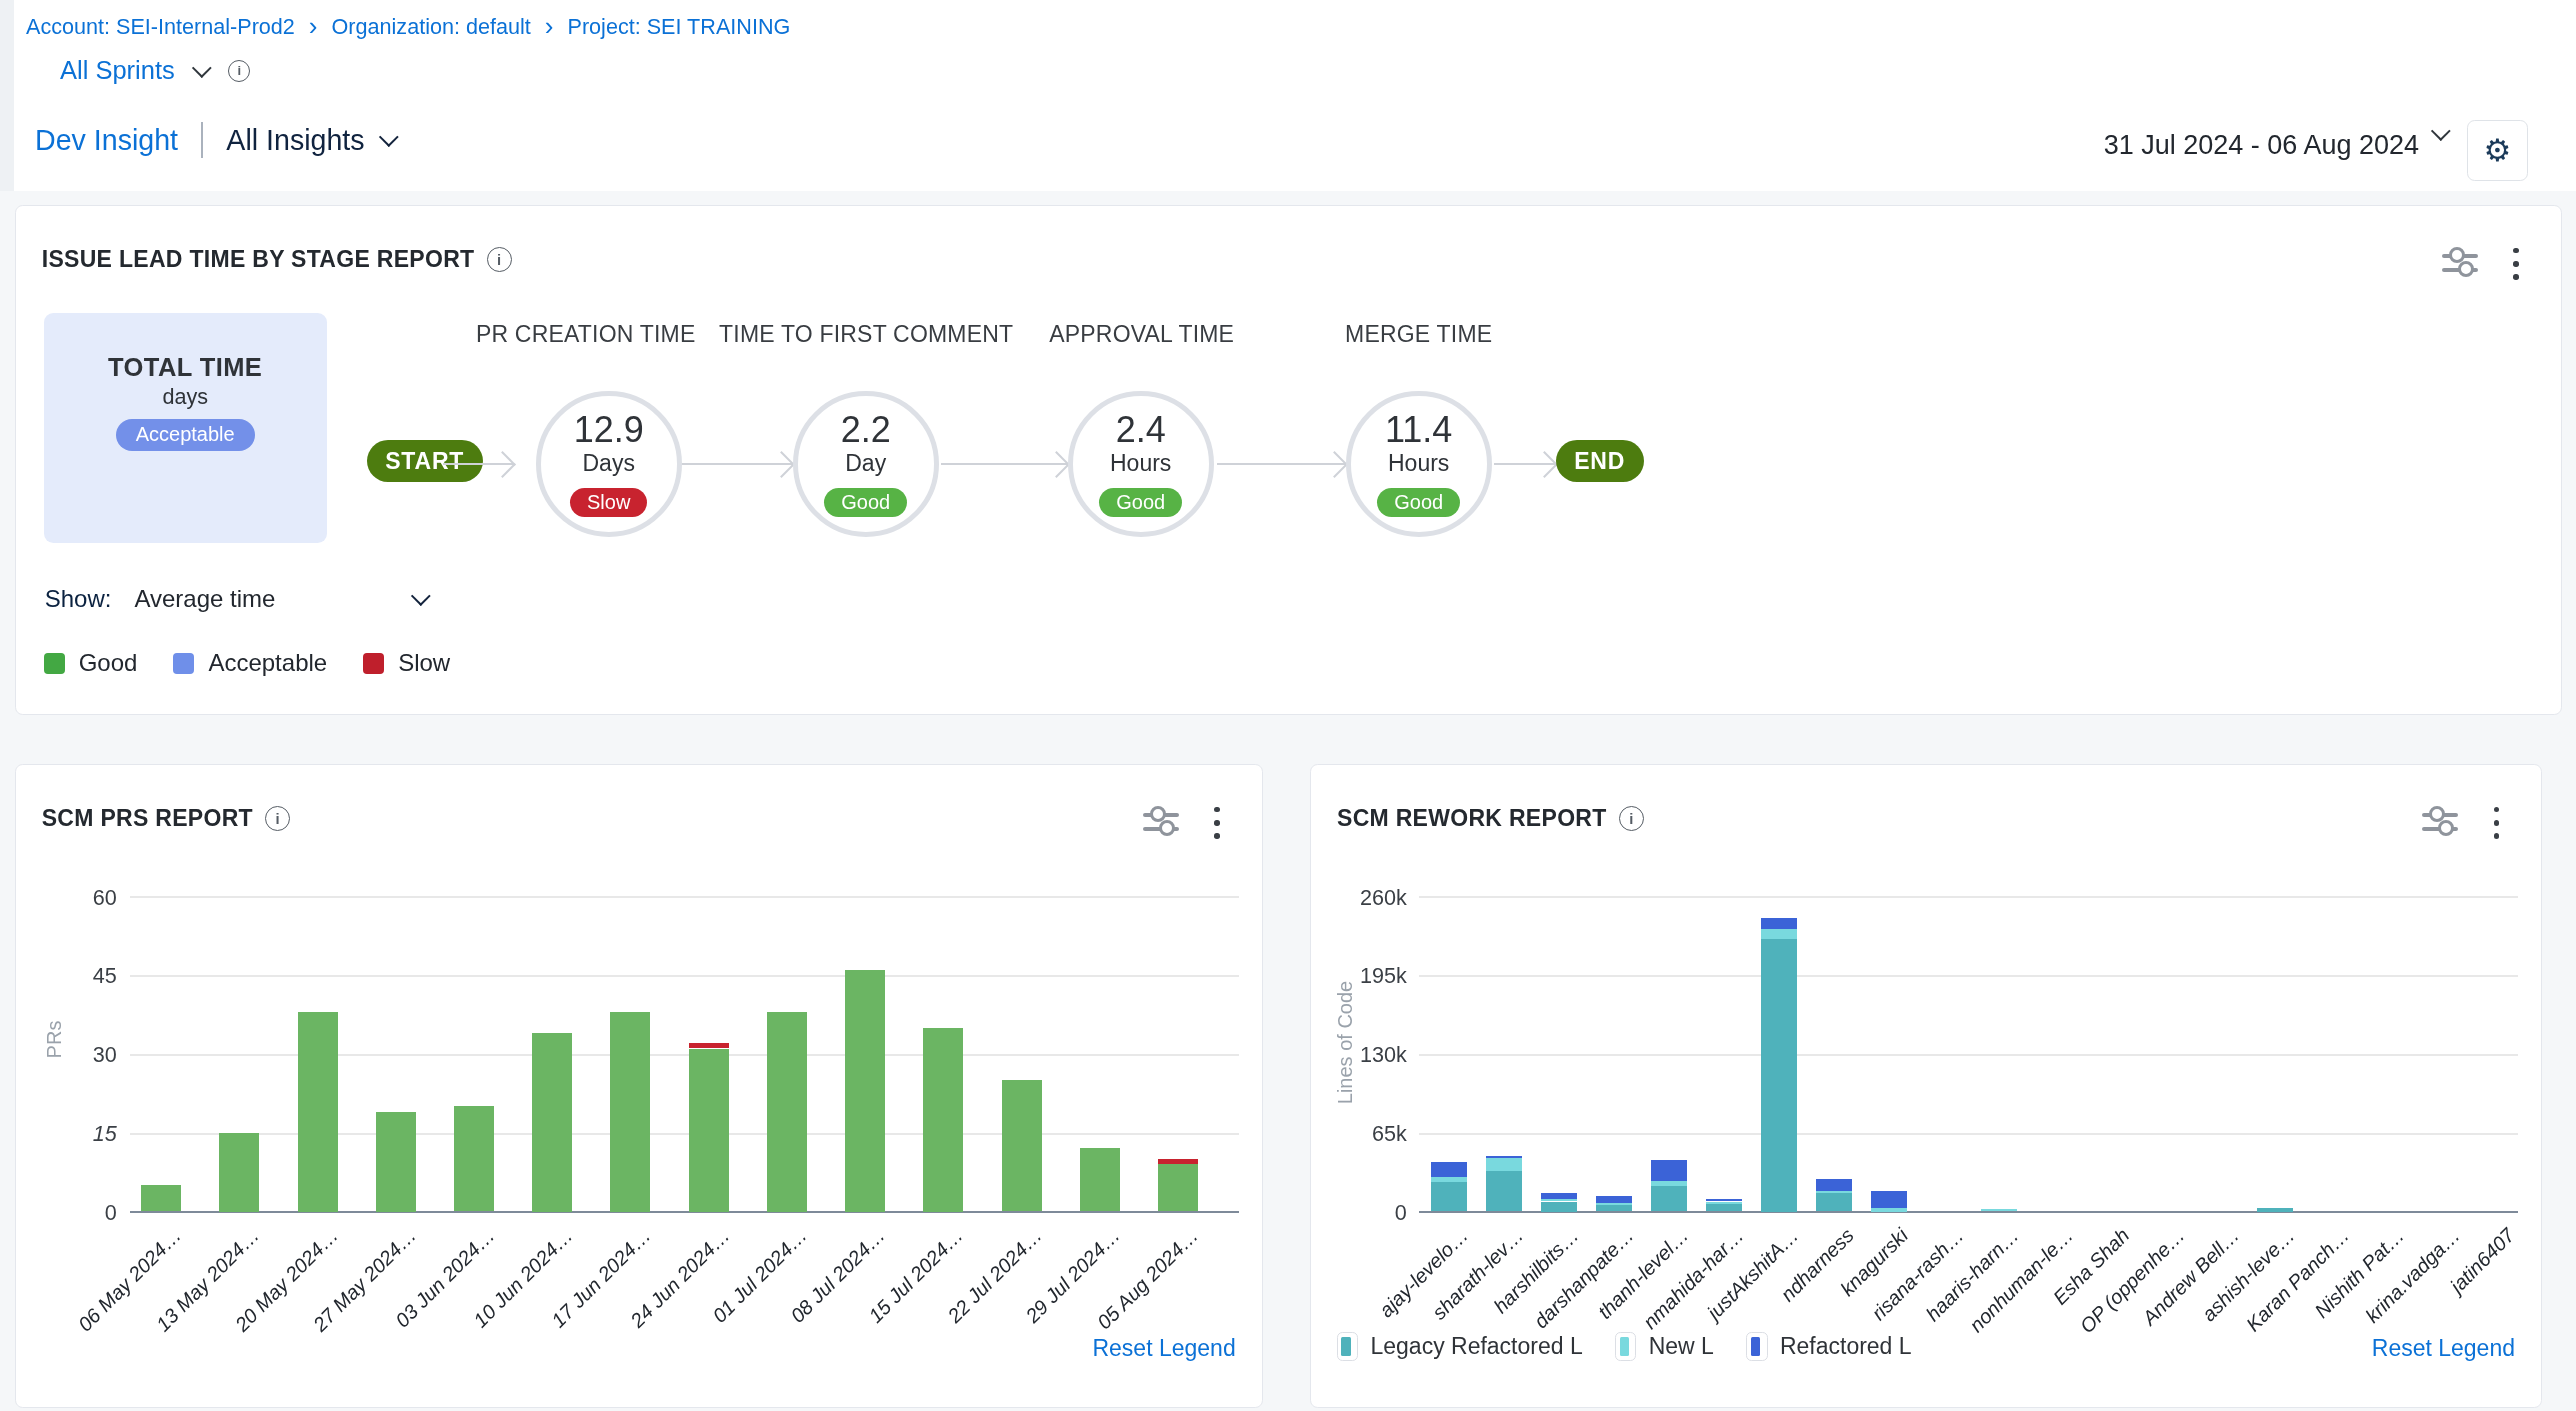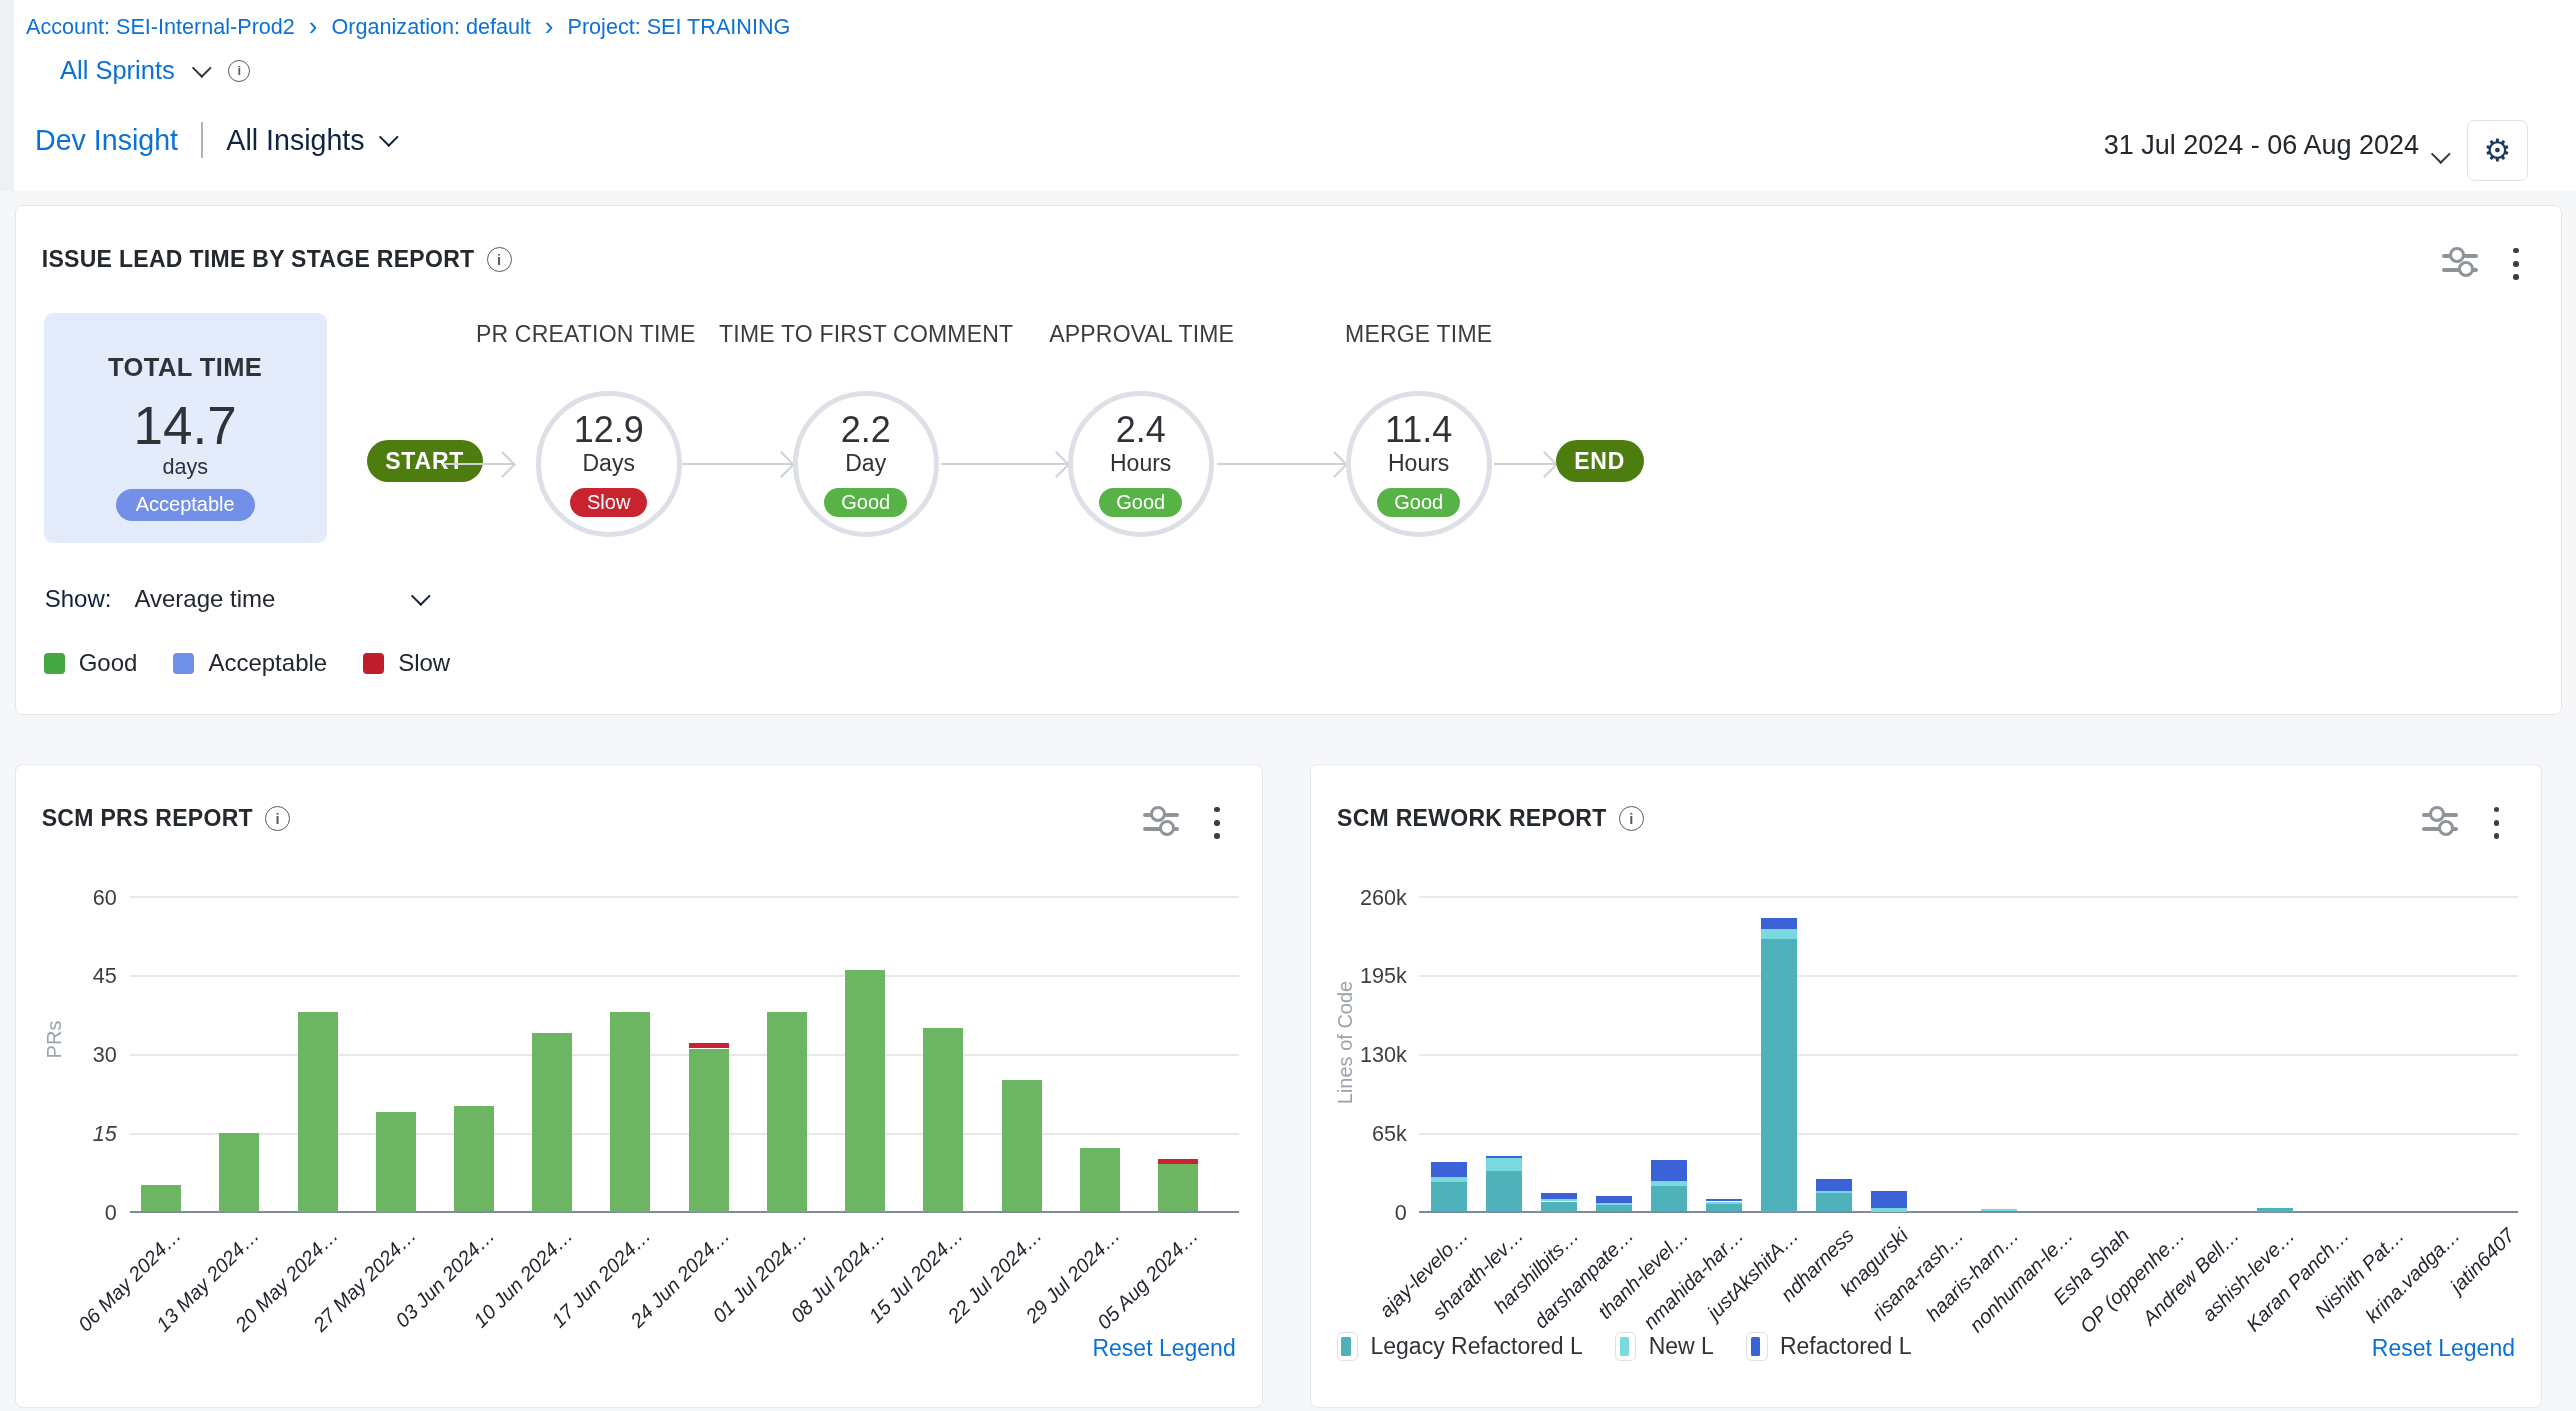--- a/index.html
+++ b/index.html
@@ -16,21 +16,21 @@
   .sprint-title{font-size:25.5px;color:#0b71d6;font-weight:500;}
   .chev{display:inline-block;border-right:2.3px solid #30363c;border-bottom:2.3px solid #30363c;transform:rotate(45deg);}
   .chev.c16{width:11.6px;height:11.6px;}
   .chev.blue-dark{border-color:#13233c;}
   .info-icon{width:23px;height:23px;border:1.5px solid #555c64;border-radius:50%;display:inline-flex;align-items:center;justify-content:center;
              font-size:14.7px;color:#555c64;font-weight:700;flex:0 0 auto;background:#fff;}
   .toolbar{position:absolute;left:35px;top:122px;display:flex;align-items:center;gap:23px;}
   .insight-name{font-size:28.6px;color:#0b71d6;cursor:pointer;}
   .tb-divider{width:2.3px;height:36px;background:#aab2bd;}
   .collection{font-size:28.6px;color:#10233f;display:flex;align-items:center;gap:17px;cursor:pointer;}
-  .date-wrap{position:absolute;right:128px;top:130px;display:flex;align-items:flex-end;gap:15.4px;font-size:27px;color:#22272e;cursor:pointer;}
+  .date-wrap{position:absolute;right:128px;top:130px;display:flex;align-items:flex-start;gap:15.4px;font-size:27px;color:#22272e;cursor:pointer;}
   .gear-btn{position:absolute;right:48px;top:120px;width:59px;height:59px;border:1.5px solid #dfe3e8;border-radius:7.7px;background:#fff;
             display:flex;align-items:center;justify-content:center;cursor:pointer;font-size:31px;color:#1c3b5a;}
 
   
   .panel{position:absolute;background:#fff;border:1.5px solid #e4e7ed;border-radius:7.7px;box-sizing:border-box;}
   #lead-panel{left:14.7px;top:205px;width:2547px;height:510px;}
   #prs-panel{left:14.7px;top:764px;width:1248px;height:644px;}
   #rework-panel{left:1310px;top:764px;width:1232px;height:644px;}
   .panel-title{position:absolute;left:26px;top:40px;font-size:23px;font-weight:700;color:#24292f;letter-spacing:0.3px;
                display:flex;align-items:center;gap:12.4px;white-space:nowrap;}
@@ -133,21 +133,20 @@
       </span>
     <span class="kebab">
         <i></i>
         <i></i>
         <i></i>
       </span>
   </div>
 
   <div class="total-card">
     <div class="total-label">TOTAL TIME</div>
-    <div class="total-value">14.7</div>
     <div class="total-unit">days</div>
     <span class="badge" id="total-badge" style="background: rgb(115, 144, 233);">Acceptable</span>
   </div>
 
   <div class="stage-label" style="left:408px">PR CREATION TIME</div>
   <div class="stage-label" style="left:688px;width:309px;left:696px">TIME TO FIRST COMMENT</div>
   <div class="stage-label" style="left:964px">APPROVAL TIME</div>
   <div class="stage-label" style="left:1241px">MERGE TIME</div>
 
   <span class="flow-pill" style="left:351px">START</span>

